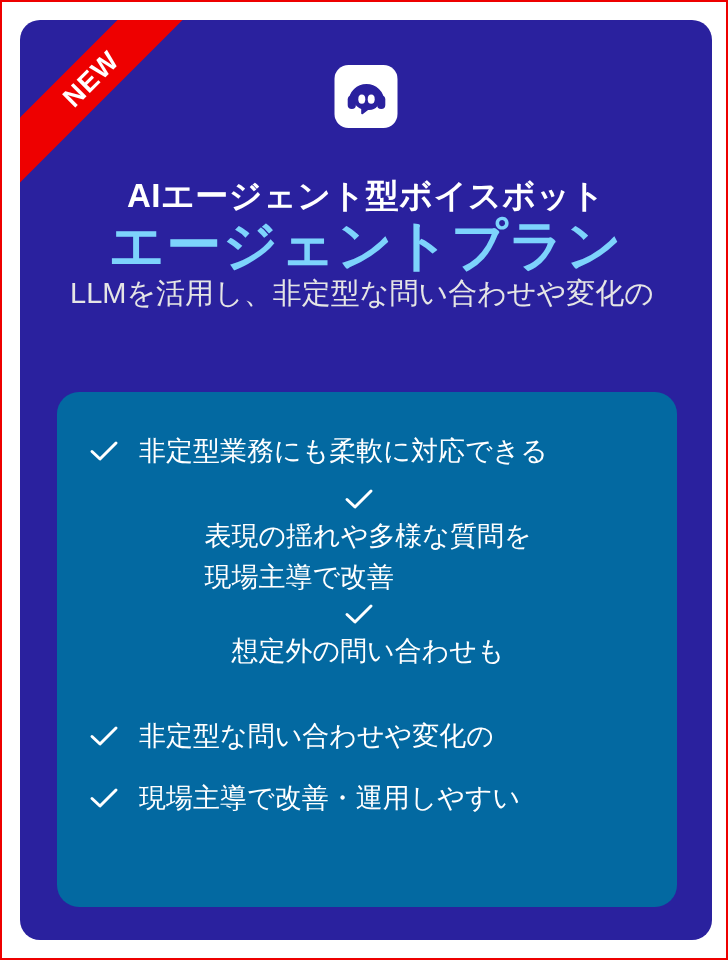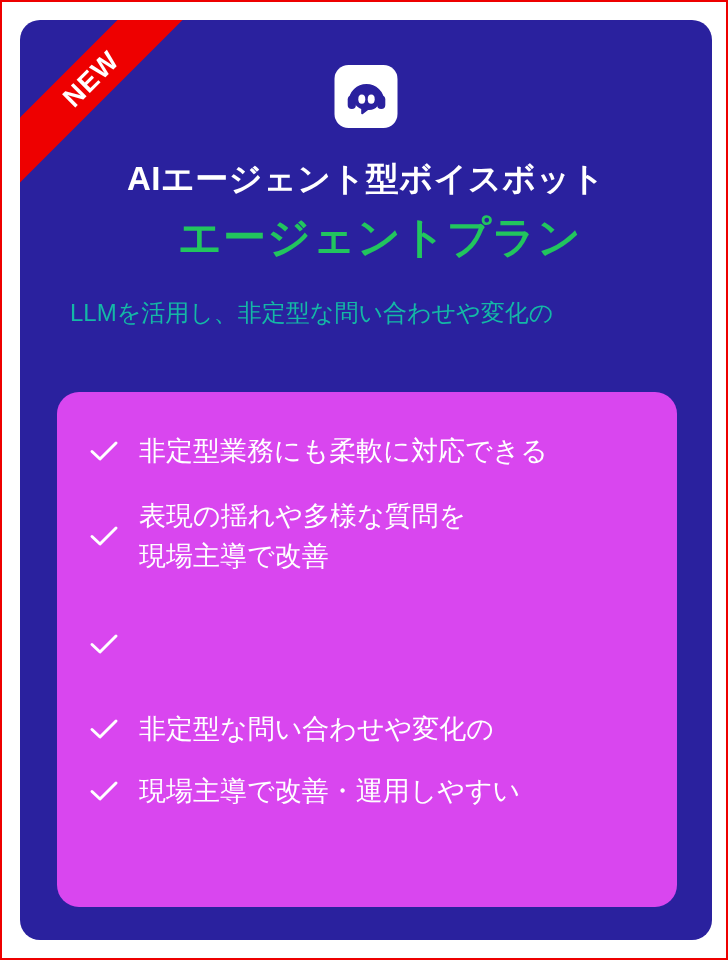--- a/index.html
+++ b/index.html
@@ -73,79 +73,78 @@
     background: #ffffff;
     border-radius: 14px;
     display: flex;
     align-items: center;
     justify-content: center;
   }
 
   
   .headline {
     position: absolute;
-    top: 139px;
+    top: 156px;
     left: 0;
     width: 100%;
     text-align: center;
     color: #ffffff;
     font-size: 33px;
     font-weight: bold;
     letter-spacing: 0.5px;
     line-height: 1.2;
   }
   .plan-title {
     position: absolute;
     top: 192px;
     left: 0;
     width: 100%;
     text-align: center;
-    color: #22c55e;
-    font-size: 43px;
+    color: #7dd3fc;
+    font-size: 55px;
     font-weight: bold;
     letter-spacing: 1px;
     line-height: 1.2;
-    margin-left: 14px;
   }
 
   
   .description {
     position: absolute;
-    top: 276px;
+    top: 252px;
     left: 50px;
     width: 600px;
-    color: #14b8a6;
-    font-size: 24px;
+    color: #e5e5e5;
+    font-size: 29px;
     font-weight: normal;
     line-height: 1.45;
     text-align: left;
   }
   .description .dline { display: block; }
 
   
   #feature-panel {
     position: absolute;
     left: 37px;
     top: 372px;
     width: 620px;
     height: 515px;
-    background: #d946ef;
+    background: #0369a1;
     border-radius: 22px;
     box-sizing: border-box;
     padding: 28px 0 0 0;
   }
 
   .feature-row {
     display: flex;
     align-items: center;
     padding: 0 28px 0 30px;
     box-sizing: border-box;
   }
   .feature-row.single { min-height: 62px; }
-  .feature-row.double { min-height: 108px; }
+  .feature-row.double { min-height: 108px; flex-direction: column; }
 
   .check-icon {
     flex: 0 0 auto;
     width: 34px;
     height: 34px;
     margin-right: 18px;
     display: flex;
     align-items: center;
     justify-content: center;
   }
@@ -218,20 +217,21 @@
         </span>
       </div>
 
       <div class="feature-row double">
         <span class="check-icon">
           <svg width="30" height="22" viewBox="0 0 30 22">
               <path d="M3 11.5 L11 19 L27 3" fill="none" stroke="#ffffff" stroke-width="3" stroke-linecap="round" stroke-linejoin="round"></path>
             </svg>
         </span>
         <span class="feature-text">
+          <span class="fline">想定外の問い合わせも</span>
         </span>
       </div>
 
       <div class="feature-row single">
         <span class="check-icon">
           <svg width="30" height="22" viewBox="0 0 30 22">
               <path d="M3 11.5 L11 19 L27 3" fill="none" stroke="#ffffff" stroke-width="3" stroke-linecap="round" stroke-linejoin="round"></path>
             </svg>
         </span>
         <span class="feature-text">

